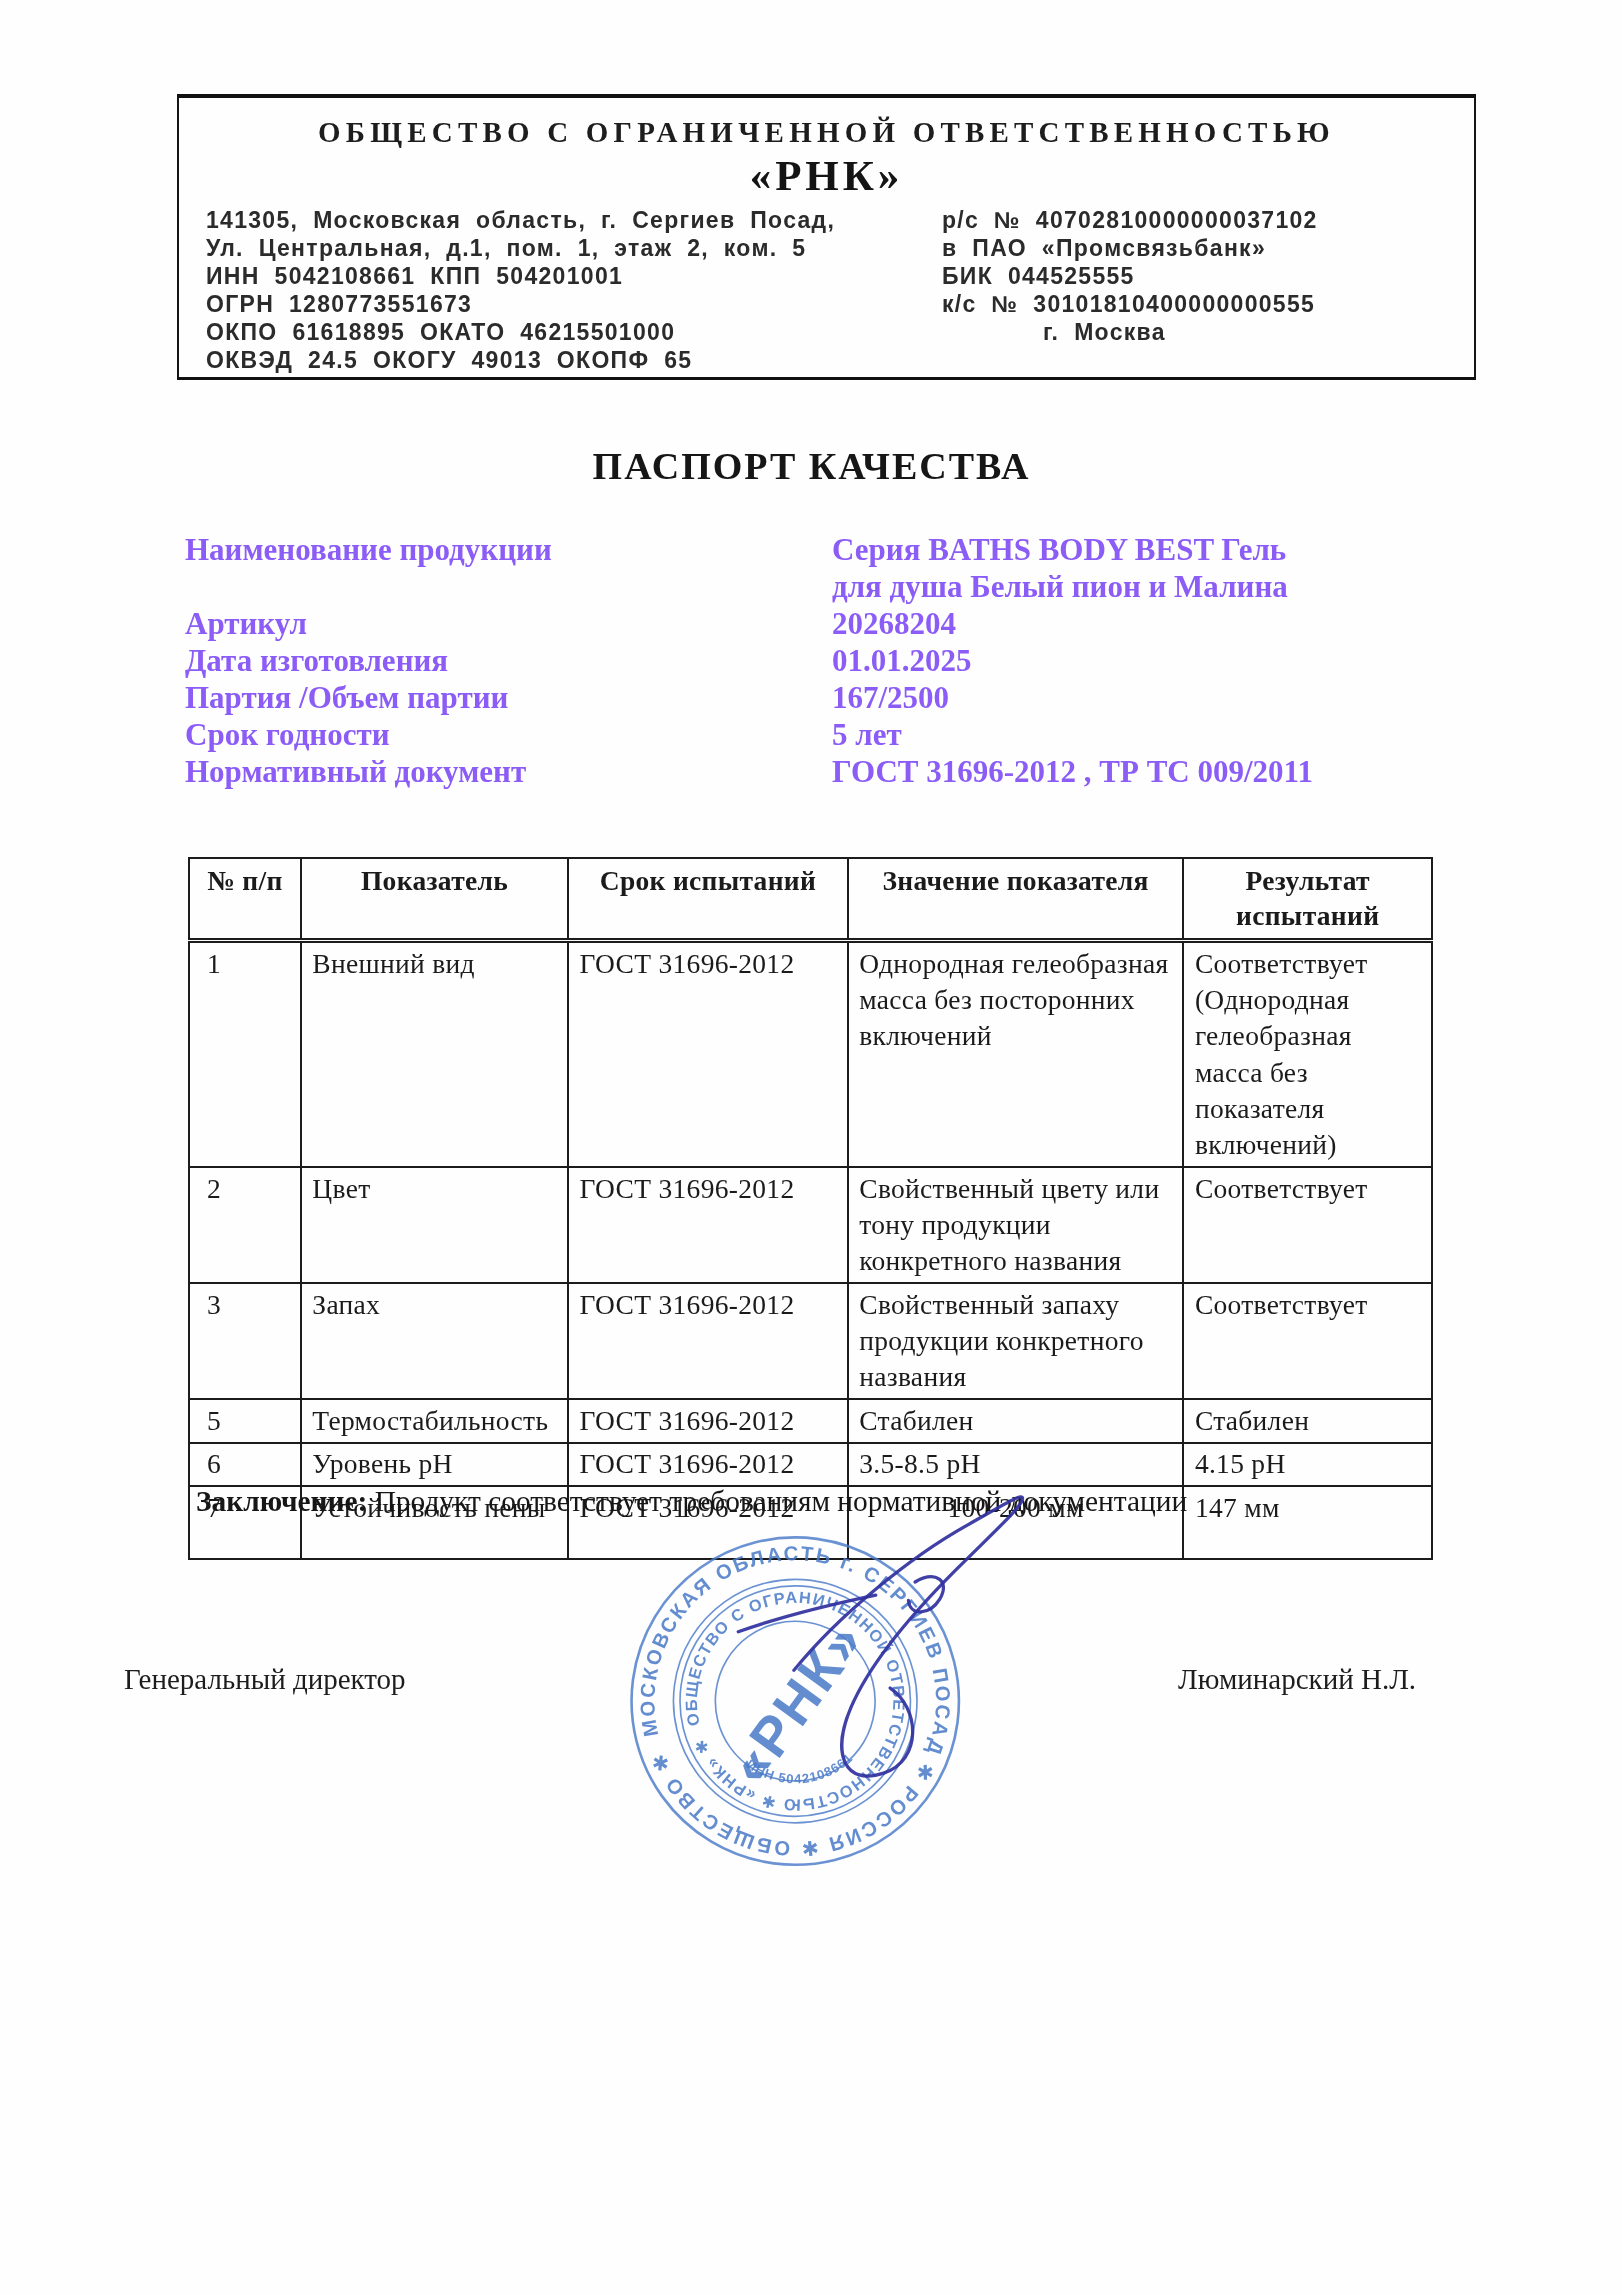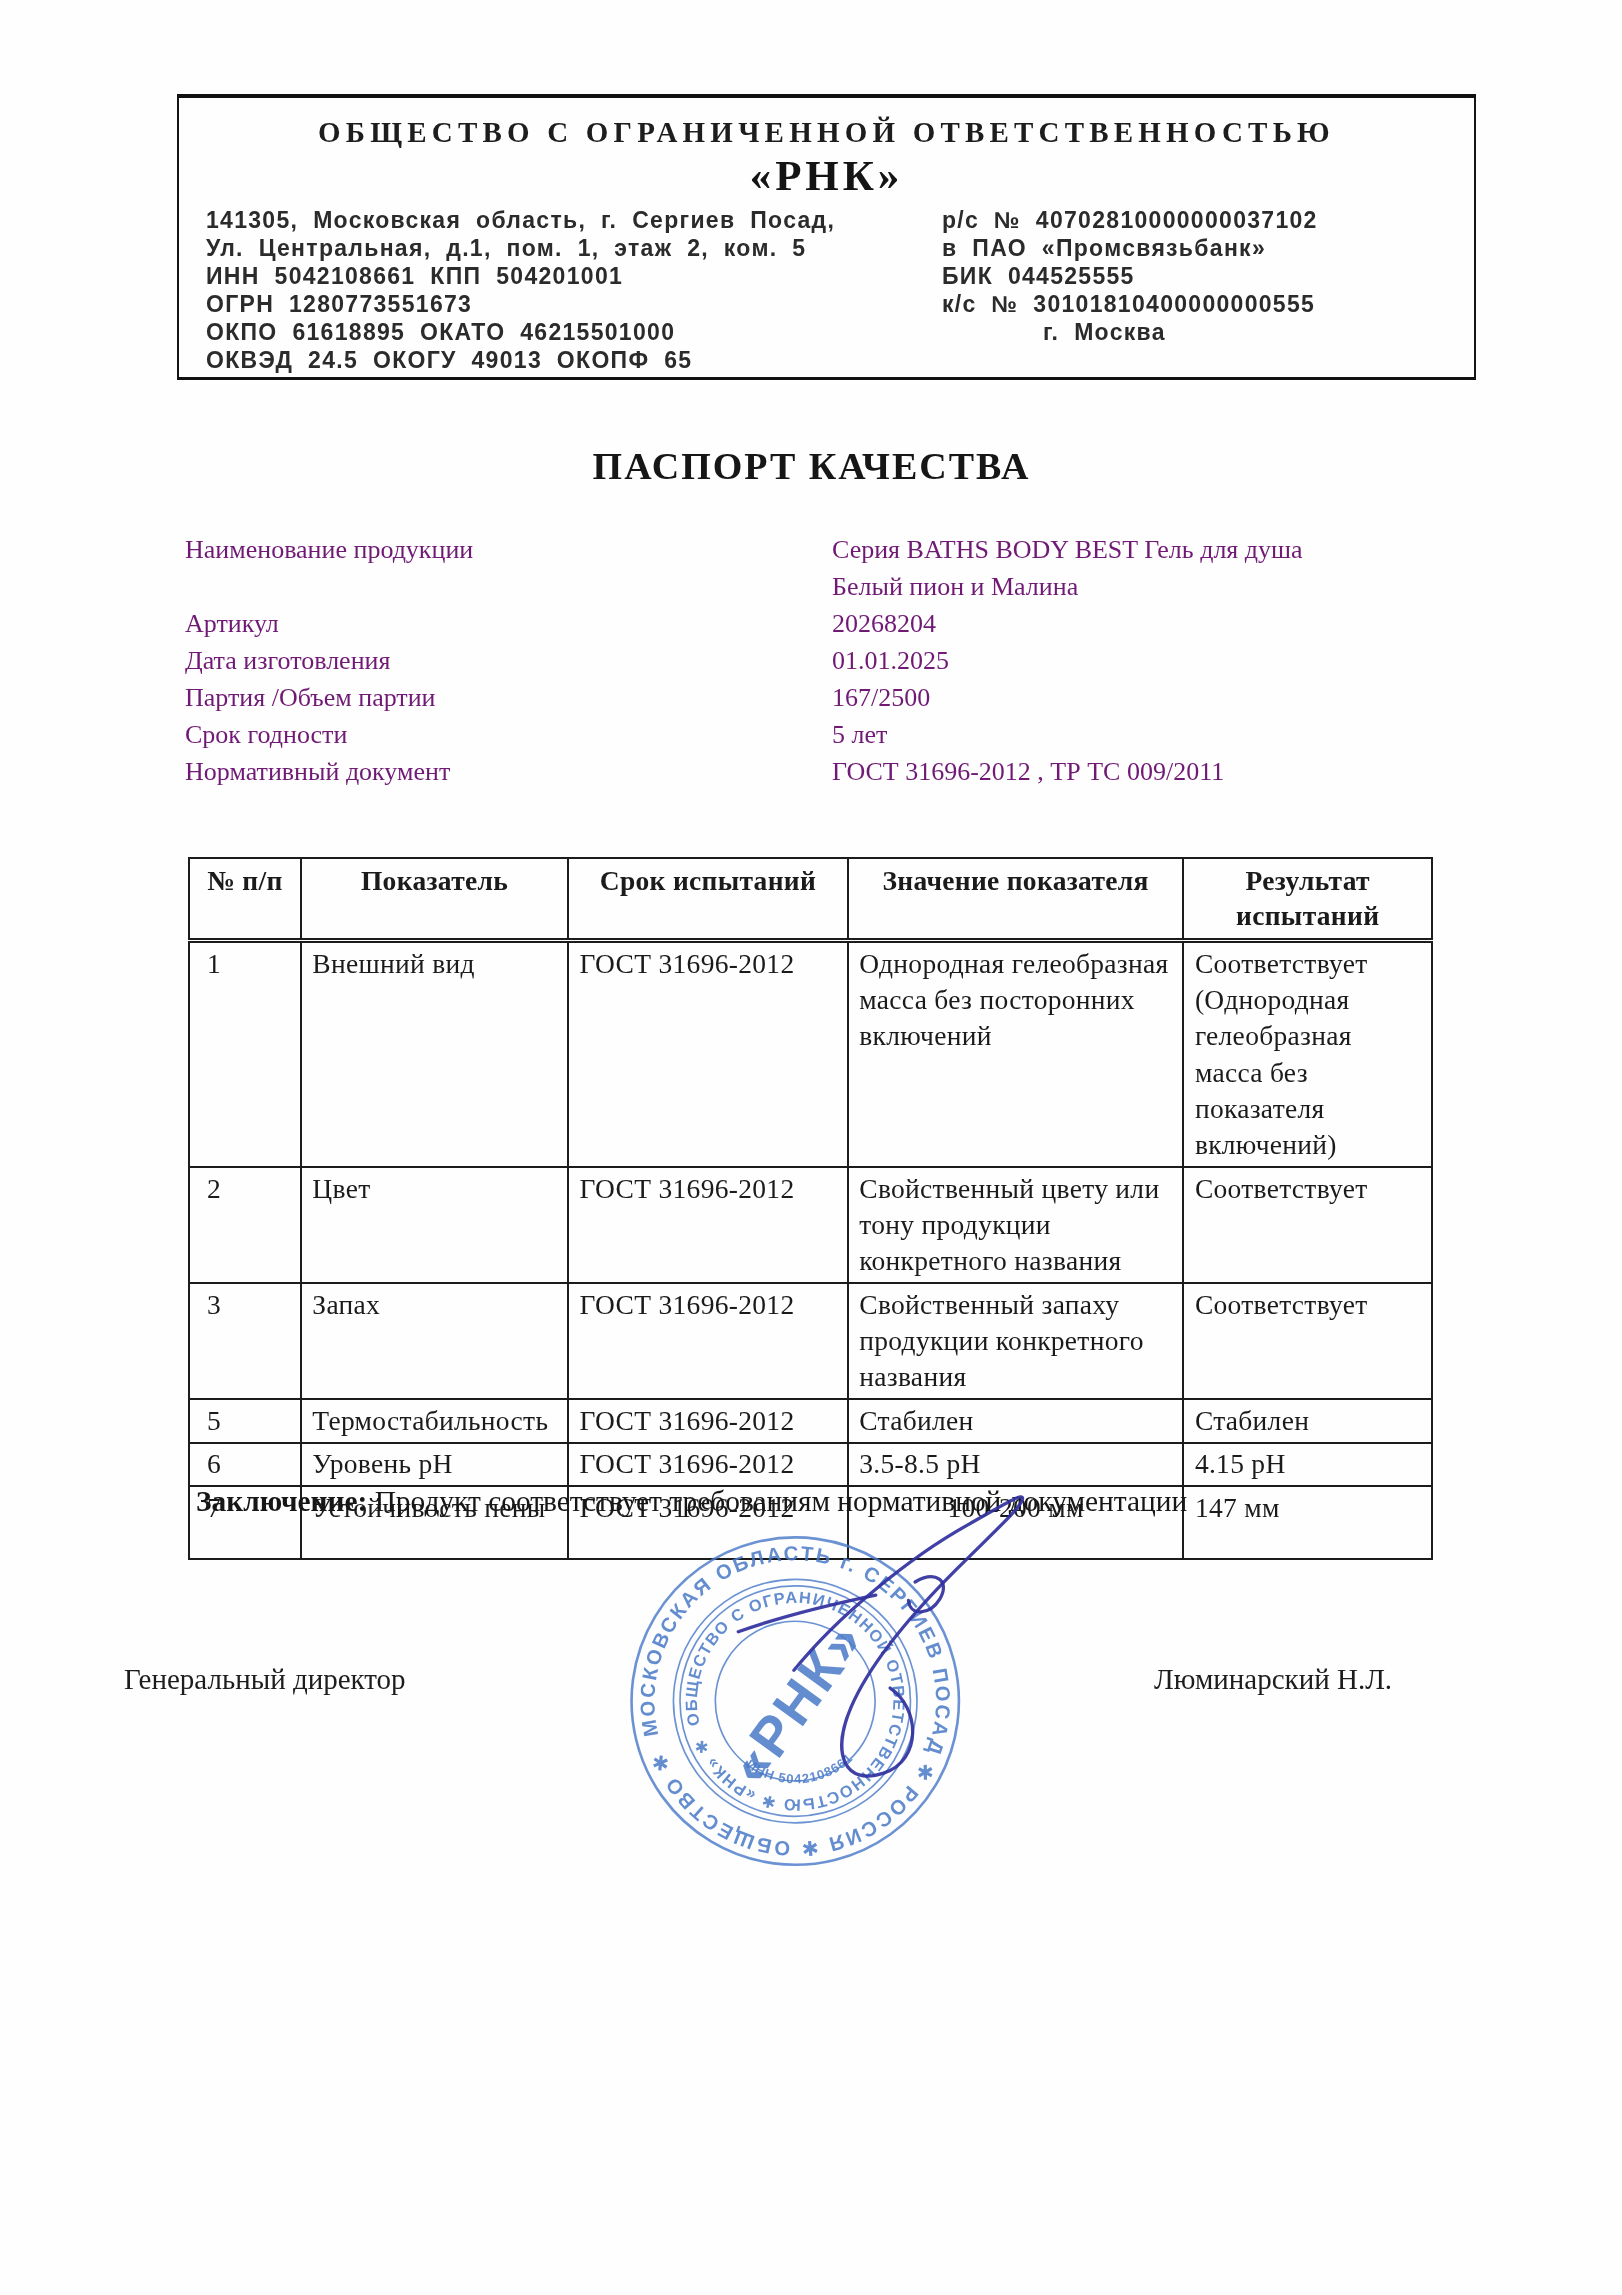--- a/index.html
+++ b/index.html
@@ -36,21 +36,21 @@
   .addr-right{position:absolute;left:736px;top:0;}
   .addr-row:nth-child(5) .addr-right{left:837px;}
   
   .doc-title{
     position:absolute;left:0;top:444px;width:100%;margin:0;
     text-align:center;font-size:38px;font-weight:bold;letter-spacing:2px;color:#161616;
   }
   
   .fields{
     position:absolute;left:185px;top:531px;width:1276px;
-    font-size:26px;font-weight:normal;line-height:37px;color:#701a75;
+    font-size:31px;font-weight:bold;line-height:37px;color:#8b5cf6;
   }
   .field-row{display:flex;}
   .f-label{width:647px;flex:none;}
   .f-value{width:510px;}
   
   .qtable{
     position:absolute;left:188px;top:857px;width:1245px;
     border-collapse:collapse;table-layout:fixed;
     font-size:27.5px;color:#1b1b1b;
     border:2.6px solid #1c1c1c;
@@ -69,21 +69,21 @@
   .qtable tbody tr:nth-child(3){height:103px;}
   .qtable tbody tr:nth-child(4){height:33px;}
   .qtable tbody tr:nth-child(5){height:35px;}
   .qtable tbody tr:nth-child(6){height:73px;}
   .qtable td.center{text-align:center;border-radius:11px;}
   
   .conclusion{position:absolute;left:196px;top:1485px;margin:0;font-size:29.4px;color:#161616;}
   .c-label{font-weight:bold;}
   
   .sign-role{position:absolute;left:124px;top:1663px;font-size:29px;color:#1d1d1d;}
-  .sign-name{position:absolute;left:1154px;top:1663px;font-size:29px;color:#1d1d1d;}
+  .sign-name{position:absolute;left:1178px;top:1663px;font-size:29px;color:#1d1d1d;}
   
   .stamp-svg{position:absolute;left:589px;top:1341px;width:419px;height:550px;overflow:visible;}
   .stamp-svg .ring{fill:none;opacity:.82;}
   .stamp-svg text{font-family:"Liberation Sans","DejaVu Sans",sans-serif;opacity:.85;}
   .stamp-svg .sig{fill:none;opacity:.93;}
 </style>
 </head>
 <body>
 
 <div class="page">

